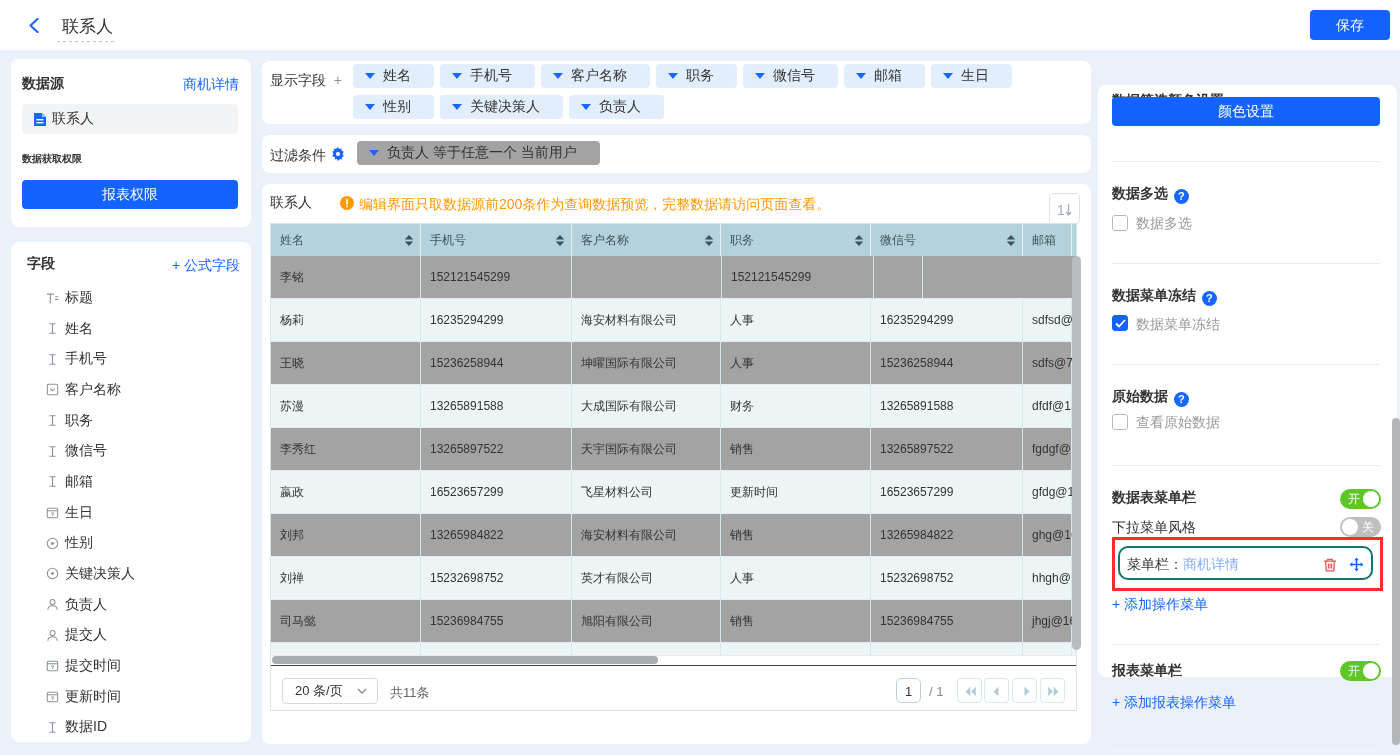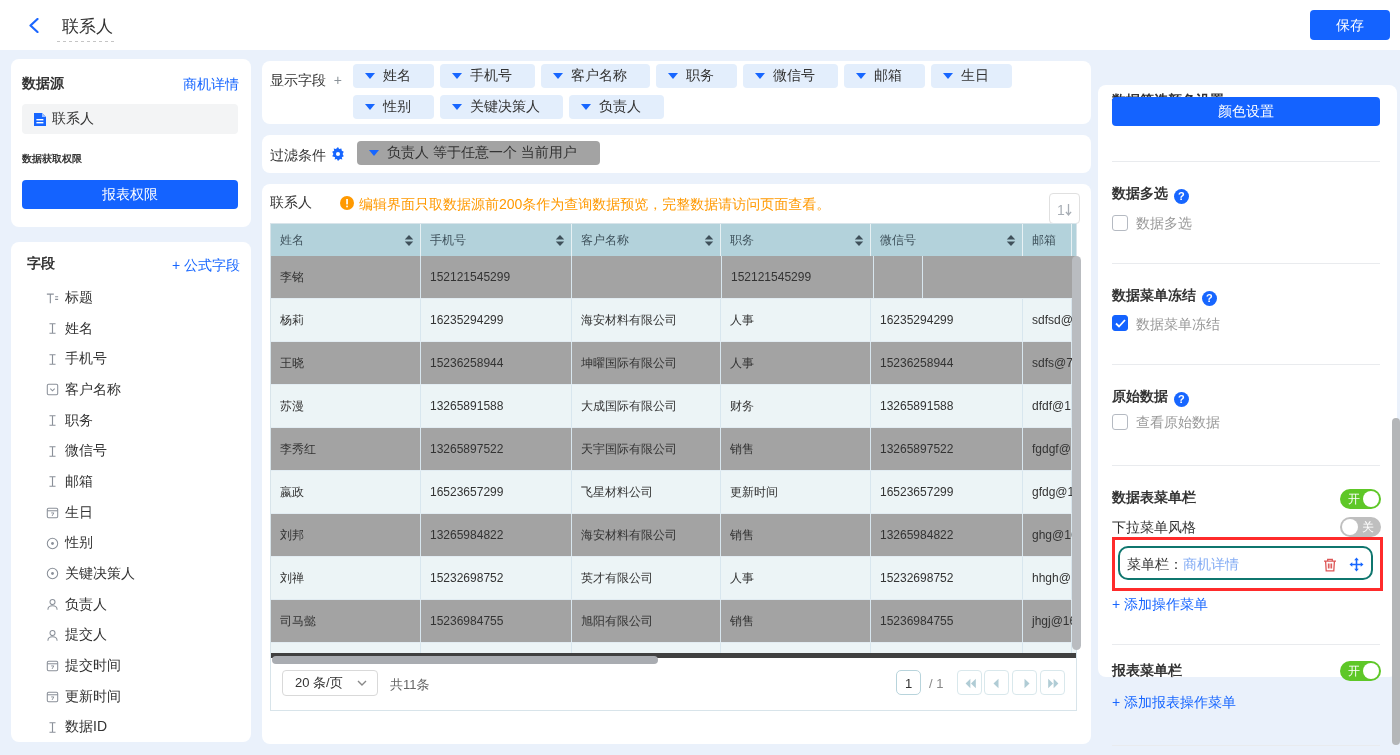--- a/index.html
+++ b/index.html
@@ -270,21 +270,21 @@
         <div class="tcell" style="width:49px">jhgj@16</div>
       </div>
       <div class="trow even" style="height:13px">
         <div class="tcell" style="width:150px"></div>
         <div class="tcell" style="width:151px"></div>
         <div class="tcell" style="width:149px"></div>
         <div class="tcell" style="width:150px"></div>
         <div class="tcell" style="width:152px"></div>
         <div class="tcell" style="width:49px"></div>
       </div>
-      <div style="position:absolute;left:0;right:0;bottom:12px;height:45px;border-top:5px solid #404040;background:#fff;">
+      <div style="position:absolute;left:0;right:0;bottom:0;height:45px;border-top:1px solid #404040;background:#fff;">
 <div style="position:absolute;left:11px;top:12px;width:96px;height:26px;border:1px solid #d9d9d9;border-radius:4px;line-height:24px;padding-left:12px;font-size:13px;">20 条/页<svg style="position:absolute;right:10px;top:9px" width="10" height="7" viewBox="0 0 10 7">
             <path d="M1 1 l4 4 4-4" stroke="#888" stroke-width="1.4" fill="none"></path>
           </svg></div>
 <div style="position:absolute;left:119px;top:18px;color:#666;font-size:13px;">共11条</div>
 <div style="position:absolute;left:625px;top:12px;width:25px;height:25px;border:1px solid #b8d4dc;border-radius:5px;text-align:center;line-height:25px;font-size:13px;">1</div>
 <div style="position:absolute;left:658px;top:18px;color:#888;font-size:13px;">/ 1</div>
 <div style="position:absolute;left:686px;top:12px;width:25px;height:25px;border:1px solid #d9e8ec;border-radius:4px;">
           <svg style="position:absolute;left:6px;top:7px" width="13" height="11" viewBox="0 0 13 11">
             <path d="M6.4 0.8 L1.6 5.5 L6.4 10.2 z" fill="#b0ccd5"></path>
             <path d="M11.8 0.8 L7 5.5 L11.8 10.2 z" fill="#b0ccd5"></path>

